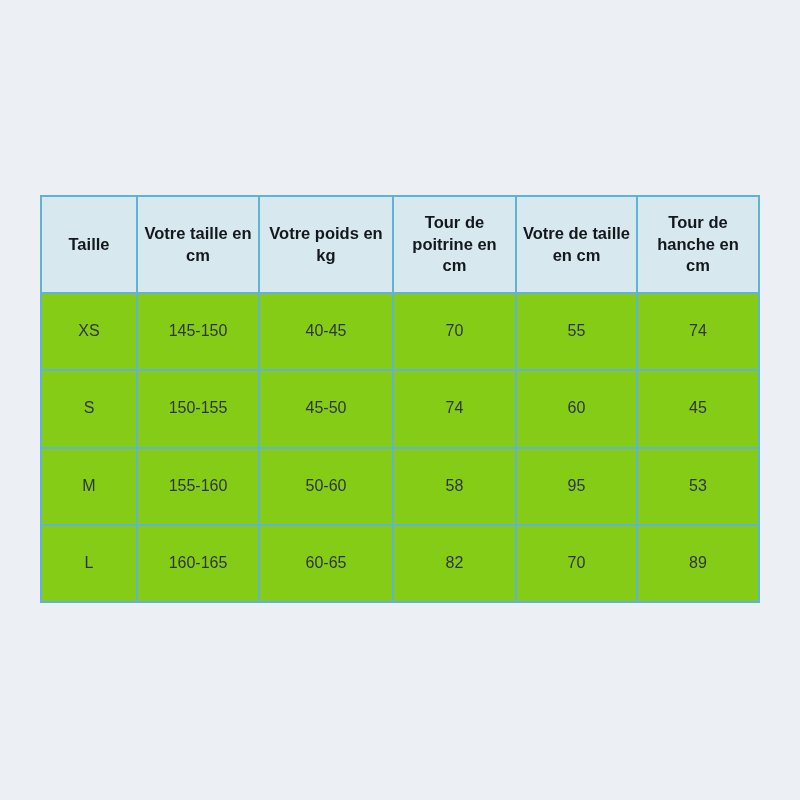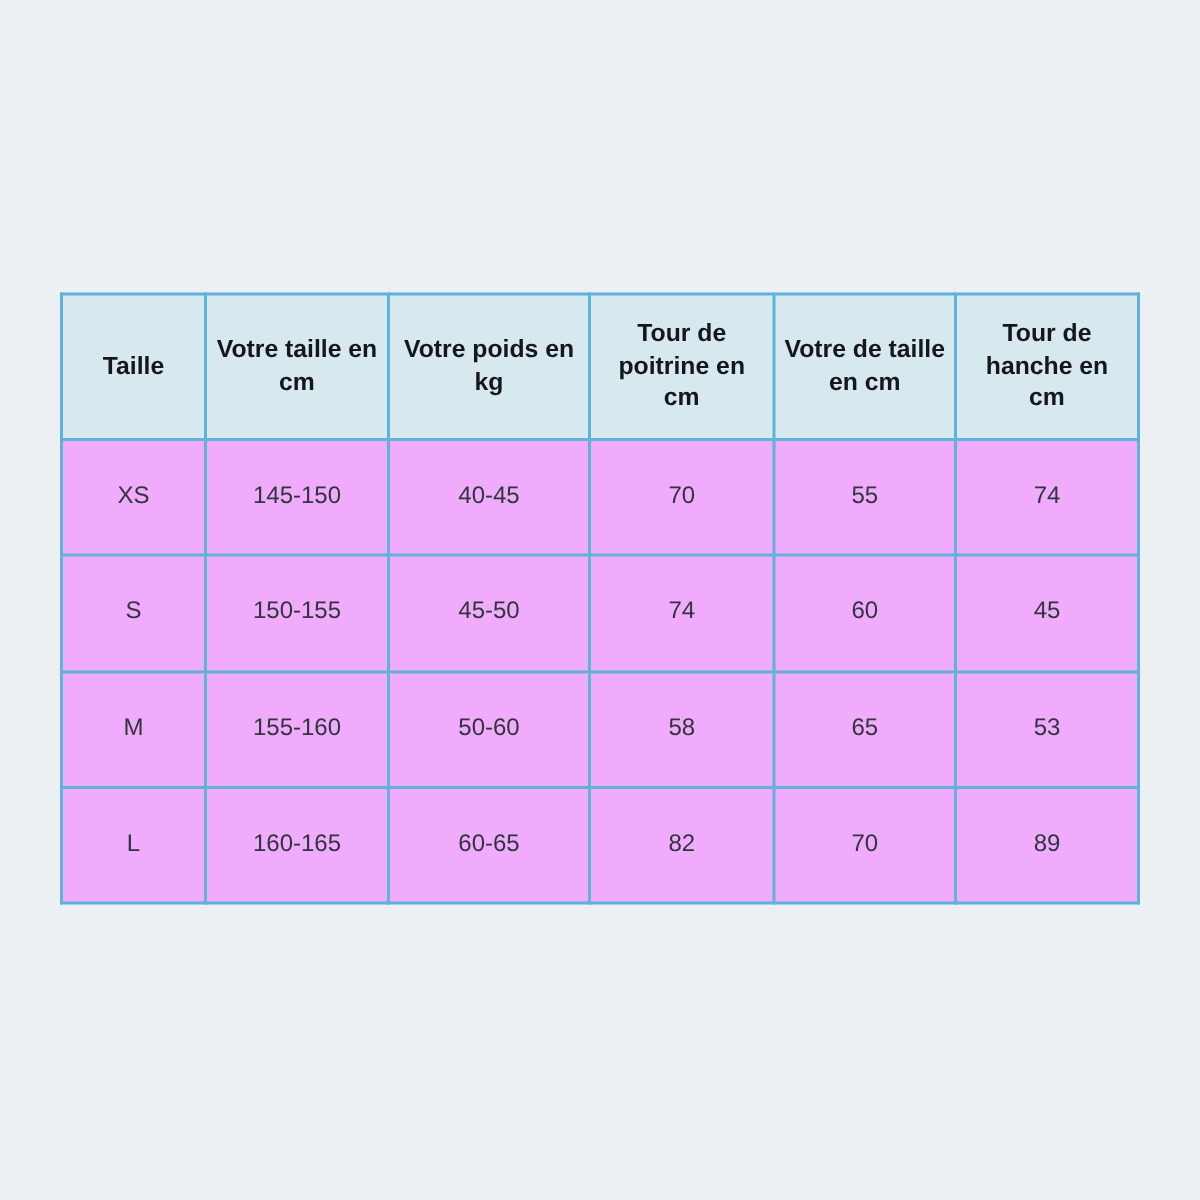--- a/index.html
+++ b/index.html
@@ -43,21 +43,21 @@
   }
   table.size-chart thead th {
     background: #d7e8ee;
     color: #14171c;
     font-weight: bold;
     font-size: 16.5px;
     line-height: 1.32;
     height: 97px;
   }
   table.size-chart tbody td {
-    background: #f0abfc;
+    background: #84cc16;
     color: #31363c;
     font-weight: normal;
     font-size: 16px;
     line-height: 1.3;
     height: 40px;
   }
   col.c-taille    { width: 96px;  }
   col.c-hauteur   { width: 122px; }
   col.c-poids     { width: 134px; }
   col.c-poitrine  { width: 123px; }
@@ -103,21 +103,21 @@
           <td>45-50</td>
           <td>74</td>
           <td>60</td>
           <td>45</td>
         </tr>
         <tr>
           <td>M</td>
           <td>155-160</td>
           <td>50-60</td>
           <td>58</td>
-          <td>65</td>
+          <td>95</td>
           <td>53</td>
         </tr>
         <tr>
           <td>L</td>
           <td>160-165</td>
           <td>60-65</td>
           <td>82</td>
           <td>70</td>
           <td>89</td>
         </tr>

